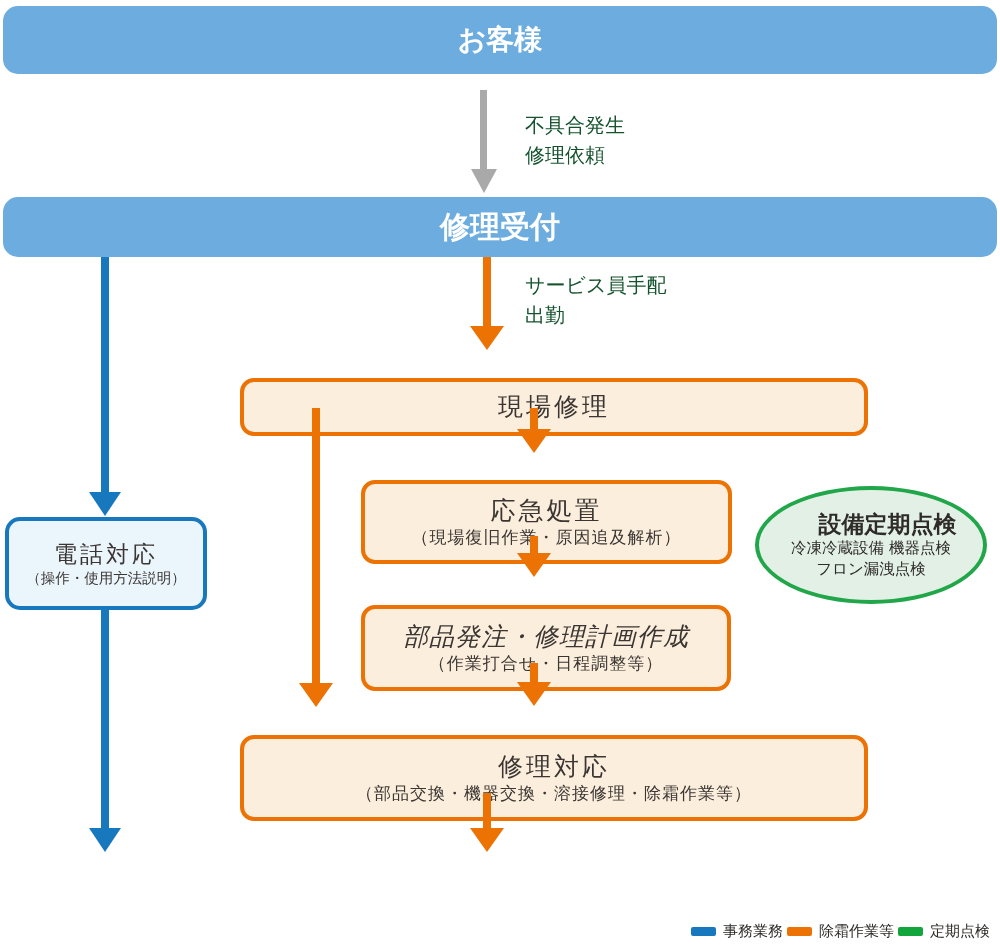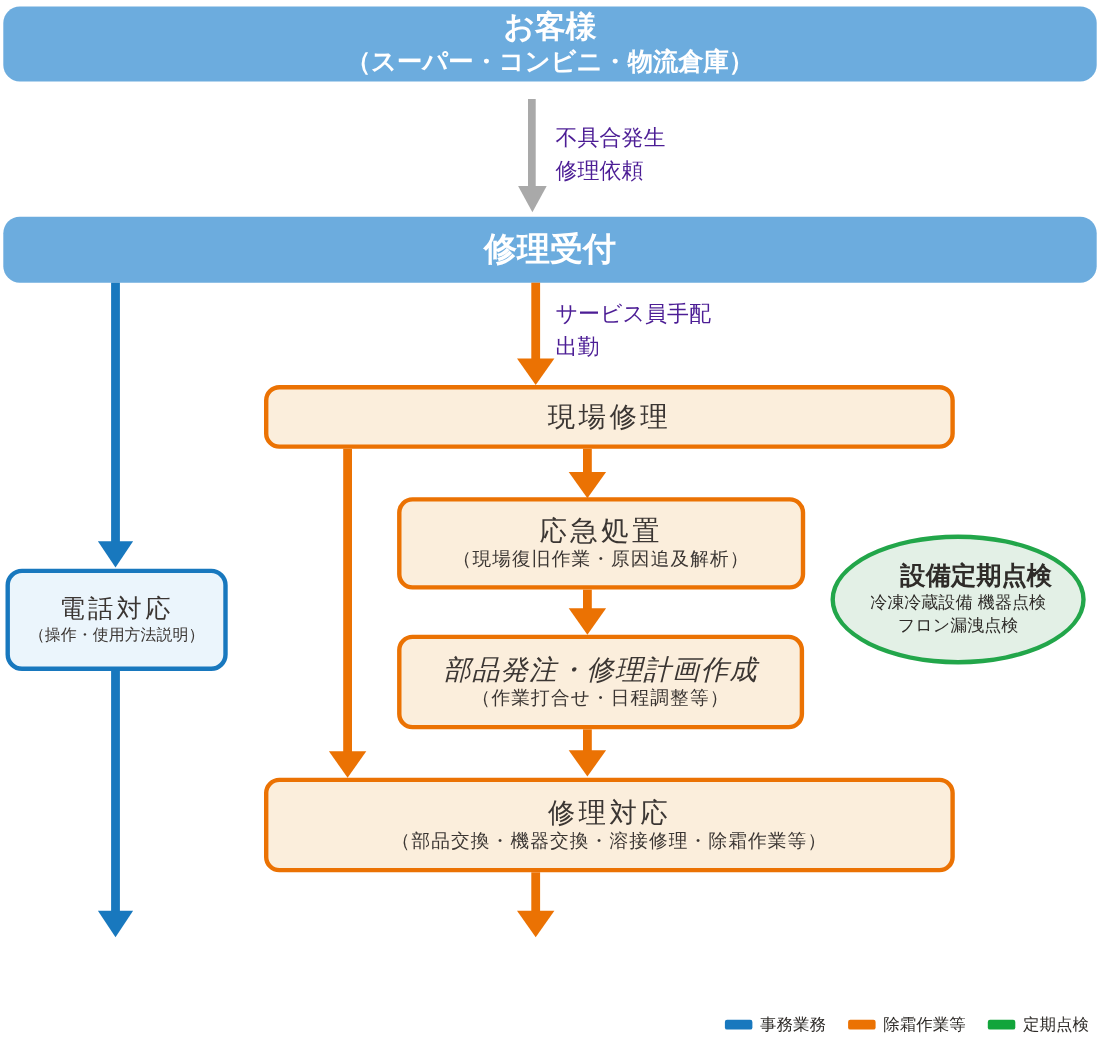--- a/index.html
+++ b/index.html
@@ -17,55 +17,54 @@
   
   .vline{position:absolute;}
   .vline.gray{width:7px;background:#A9A9A9;}
   .vline.blue{width:8px;background:#1878BE;}
   .vline.orange{width:8px;background:#EB7203;}
   .ah{position:absolute;width:0;height:0;}
   .ah.gray{border-left:13px solid transparent;border-right:13px solid transparent;border-top:24px solid #A9A9A9;}
   .ah.blue{border-left:16px solid transparent;border-right:16px solid transparent;border-top:24px solid #1878BE;}
   .ah.orange{border-left:17px solid transparent;border-right:17px solid transparent;border-top:24px solid #EB7203;}
 
-  .edge-label{position:absolute;color:#4c1d95;font-size:20px;line-height:30px;white-space:nowrap;}
+  .edge-label{position:absolute;color:#14532d;font-size:20px;line-height:30px;white-space:nowrap;margin-left:20px;}
 
   
   .obox{position:absolute;background:#FBEEDC;border:4px solid #EB7203;border-radius:14px;
         display:flex;flex-direction:column;align-items:center;justify-content:center;
-        color:#3B3633;text-align:center;box-sizing:border-box;}
+        color:#3B3633;text-align:center;box-sizing:border-box;margin-top:28px;}
   .obox .title{font-size:25px;font-weight:500;letter-spacing:3px;line-height:30px;}
   .obox .sub{font-size:17px;line-height:22px;letter-spacing:1px;}
 
   .bbox{position:absolute;background:#EBF5FC;border:4px solid #1878BE;border-radius:15px;
         display:flex;flex-direction:column;align-items:center;justify-content:center;
         color:#3B3633;text-align:center;box-sizing:border-box;}
   .bbox .title{font-size:23px;font-weight:500;letter-spacing:3px;line-height:28px;}
   .bbox .sub{font-size:14.5px;line-height:20px;}
 
   .ellipse{position:absolute;background:#E3F0E6;border:4px solid #22A64A;border-radius:50%;
            display:flex;flex-direction:column;align-items:center;justify-content:center;
            color:#2E2B28;text-align:center;box-sizing:border-box;}
   .ellipse .title{font-size:23px;font-weight:bold;line-height:28px;padding-left:33px;}
   .ellipse .sub{font-size:15.5px;line-height:21px;}
 
   
-  .legend{position:absolute;right:10px;top:922px;display:flex;align-items:center;gap:20px;}
+  .legend{position:absolute;right:10px;top:922px;display:flex;align-items:center;gap:4px;}
   .legend .item{display:flex;align-items:center;gap:7px;}
   .legend .chip{width:25px;height:9px;border-radius:2px;}
   .legend .lbl{font-size:15px;color:#2E2B28;font-weight:500;}
 </style>
 </head>
 <body>
 
 <div class="canvas">
 
   <div class="banner" style="top:6px;height:68px;">
     <div class="t1">お客様</div>
-    <div class="t2">（スーパー・コンビニ・物流倉庫）</div>
   </div>
 
   <div class="vline gray" style="left:480px;top:90px;height:80px;"></div>
   <div class="ah gray" style="left:471px;top:169px;"></div>
   <div class="edge-label" style="left:505px;top:110px;">
     <div>不具合発生</div>
     <div>修理依頼</div>
   </div>
 
   <div class="banner single" style="top:197px;height:60px;">

